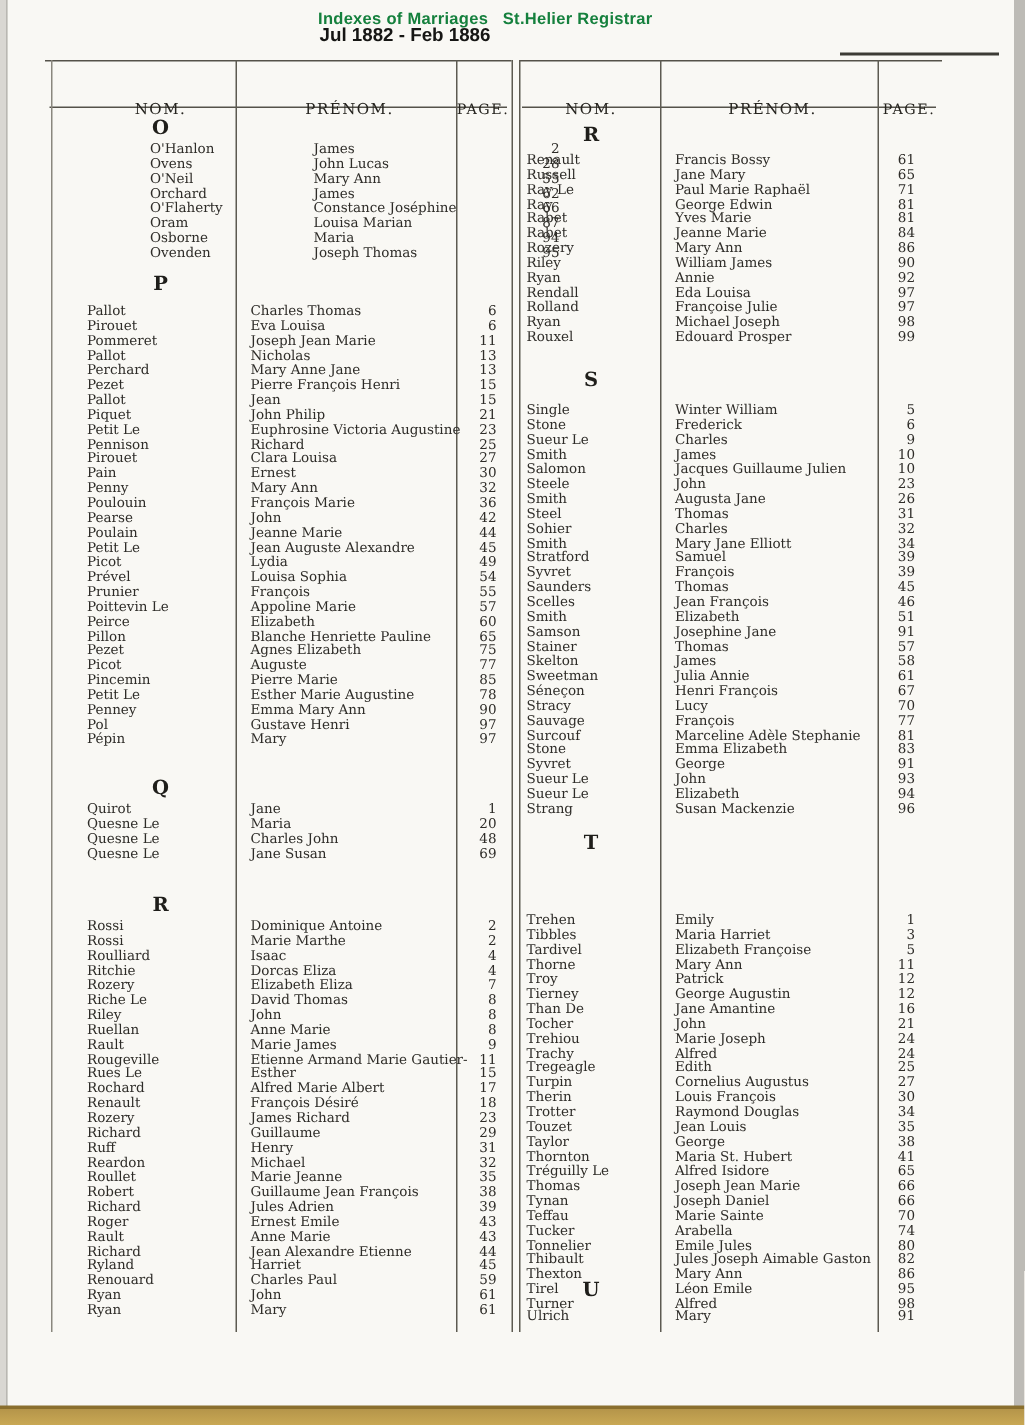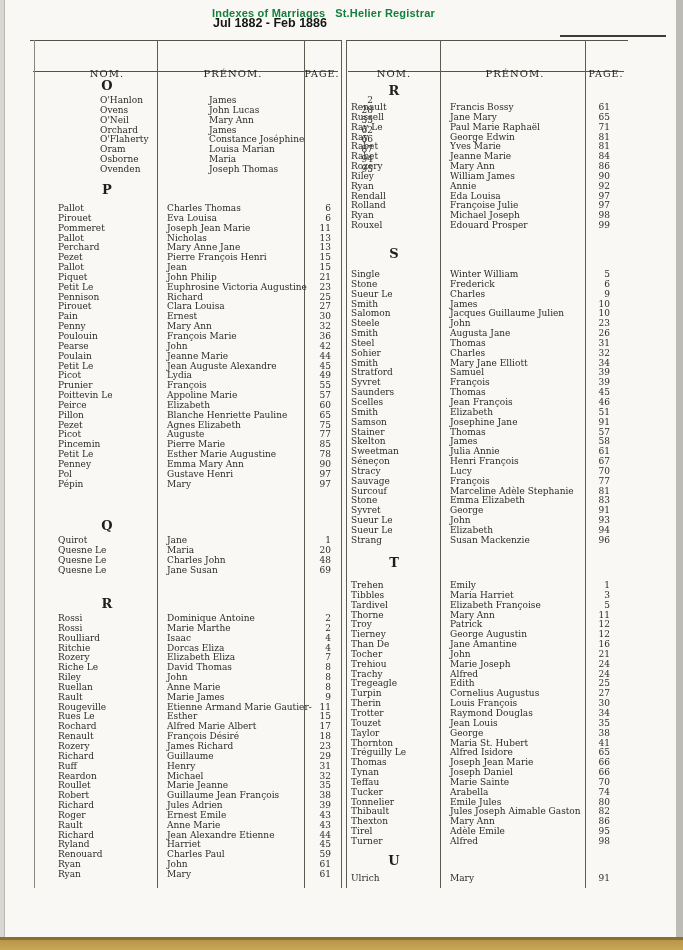--- a/index.html
+++ b/index.html
@@ -189,20 +189,25 @@
           <span class="cell-nom">Petit Le</span>
           <span class="cell-prenom">Jean Auguste Alexandre</span>
           <span class="cell-page">45</span>
         </div>
         <div class="row">
           <span class="cell-nom">Picot</span>
           <span class="cell-prenom">Lydia</span>
           <span class="cell-page">49</span>
         </div>
         <div class="row">
+          <span class="cell-nom">Prével</span>
+          <span class="cell-prenom">Louisa Sophia</span>
+          <span class="cell-page">54</span>
+        </div>
+        <div class="row">
           <span class="cell-nom">Prunier</span>
           <span class="cell-prenom">François</span>
           <span class="cell-page">55</span>
         </div>
         <div class="row">
           <span class="cell-nom">Poittevin Le</span>
           <span class="cell-prenom">Appoline Marie</span>
           <span class="cell-page">57</span>
         </div>
         <div class="row">
@@ -617,21 +622,21 @@
           <span class="cell-prenom">Elizabeth</span>
           <span class="cell-page">94</span>
         </div>
         <div class="row">
           <span class="cell-nom">Strang</span>
           <span class="cell-prenom">Susan Mackenzie</span>
           <span class="cell-page">96</span>
         </div>
       </div>
       <div class="letter" style="left: 348px; top: 555px; width: 92px;">T</div>
-      <div class="rows" style="left: 350px; top: 581px; width: 262px; --cols: 95px 141px 26px;">
+      <div class="rows" style="left: 350px; top: 610px; width: 262px; --cols: 95px 141px 26px;">
         <div class="row">
           <span class="cell-nom">Trehen</span>
           <span class="cell-prenom">Emily</span>
           <span class="cell-page">1</span>
         </div>
         <div class="row">
           <span class="cell-nom">Tibbles</span>
           <span class="cell-prenom">Maria Harriet</span>
           <span class="cell-page">3</span>
         </div>
@@ -745,21 +750,21 @@
           <span class="cell-prenom">Jules Joseph Aimable Gaston</span>
           <span class="cell-page">82</span>
         </div>
         <div class="row">
           <span class="cell-nom">Thexton</span>
           <span class="cell-prenom">Mary Ann</span>
           <span class="cell-page">86</span>
         </div>
         <div class="row">
           <span class="cell-nom">Tirel</span>
-          <span class="cell-prenom">Adèle Emile</span>
+          <span class="cell-prenom">Léon Emile</span>
           <span class="cell-page">95</span>
         </div>
         <div class="row">
           <span class="cell-nom">Turner</span>
           <span class="cell-prenom">Alfred</span>
           <span class="cell-page">98</span>
         </div>
       </div>
       <div class="letter" style="left: 348px; top: 853px; width: 92px;">U</div>
       <div class="rows" style="left: 350px; top: 874px; width: 262px; --cols: 95px 141px 26px;">

